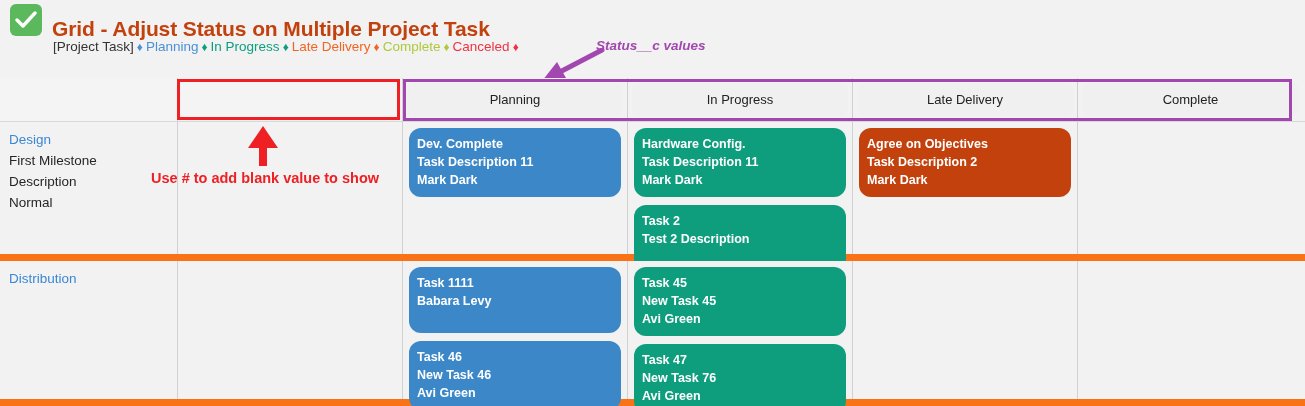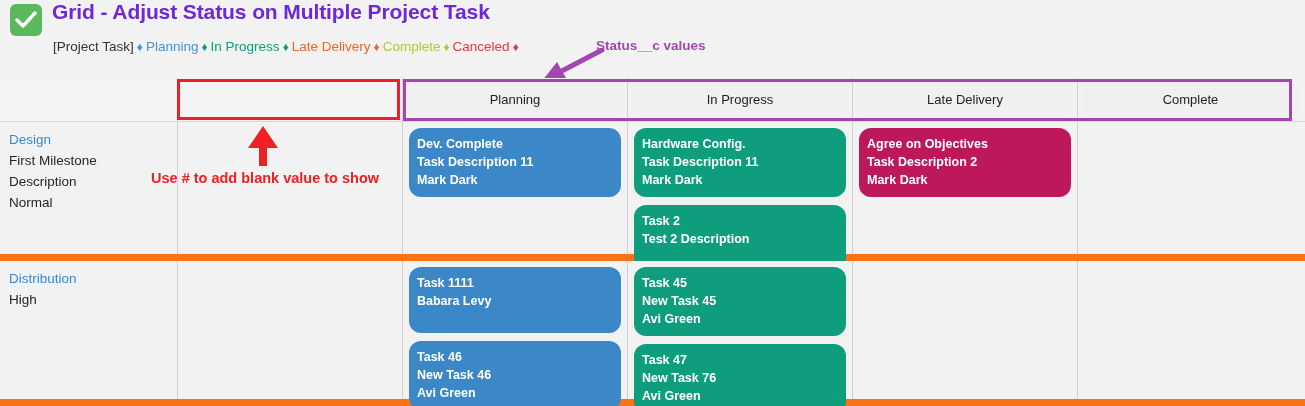--- a/index.html
+++ b/index.html
@@ -13,36 +13,37 @@
 
   
   .title-block { position: absolute; left: 0; top: 0; width: 1305px; height: 78px; }
   .check-badge {
     position: absolute; left: 10px; top: 4px;
     width: 32px; height: 32px; border-radius: 6px;
     background: #5cb85c;
   }
   .check-badge svg { position: absolute; left: 5px; top: 6px; }
   .page-title {
-    position: absolute; left: 52px; top: 0;
-    font-size: 21px; font-weight: bold; color: #6d28d9;
+    position: absolute; left: 52px; top: 17px;
+    font-size: 21px; font-weight: bold; color: #c2410c;
     letter-spacing: -0.1px; white-space: nowrap;
   }
   .subtitle {
     position: absolute; left: 53px; top: 39px;
     font-size: 13.5px; white-space: nowrap; color: #333;
   }
   .subtitle span { vertical-align: baseline; }
   .sub-sep { margin: 0 3px; font-size: 12px; }
 
   
   .status-anno {
     position: absolute; left: 596px; top: 38px;
     font-size: 13.5px; font-weight: bold; color: #a347b0;
     white-space: nowrap;
+    font-style: italic;
   }
   .status-arrow { position: absolute; left: 536px; top: 48px; }
 
   
   .grid { position: absolute; left: 0; top: 78px; width: 1305px; height: 328px; }
 
   .grid-row { display: flex; width: 1305px; }
   .hdr-row { height: 44px; border-bottom: 1px solid #d8d8d8; }
   .body-row { border-bottom: 7px solid #f97316; }
   .body-row-1 { height: 139px; }
@@ -192,32 +193,31 @@
           <div class="card-line">Hardware Config.</div>
           <div class="card-line">Task Description 11</div>
           <div class="card-line">Mark Dark</div>
         </div>
         <div class="card tall" style="background:#0e9e7e">
           <div class="card-line">Task 2</div>
           <div class="card-line">Test 2 Description</div>
         </div>
       </div>
       <div class="cell-col">
-        <div class="card" style="background:#be185d">
+        <div class="card" style="background:#c2410c">
           <div class="card-line">Agree on Objectives</div>
           <div class="card-line">Task Description 2</div>
           <div class="card-line">Mark Dark</div>
         </div>
       </div>
     </div>
 
     <div class="grid-row body-row body-row-2">
       <div class="cell-label">
         <div class="row-name">Distribution</div>
-        <div class="row-pri">High</div>
       </div>
       <div class="cell-blank"></div>
       <div class="cell-col">
         <div class="card tall" style="background:#3b87c8">
           <div class="card-line">Task 1111</div>
           <div class="card-line">Babara Levy</div>
         </div>
         <div class="card" style="background:#3b87c8">
           <div class="card-line">Task 46</div>
           <div class="card-line">New Task 46</div>

